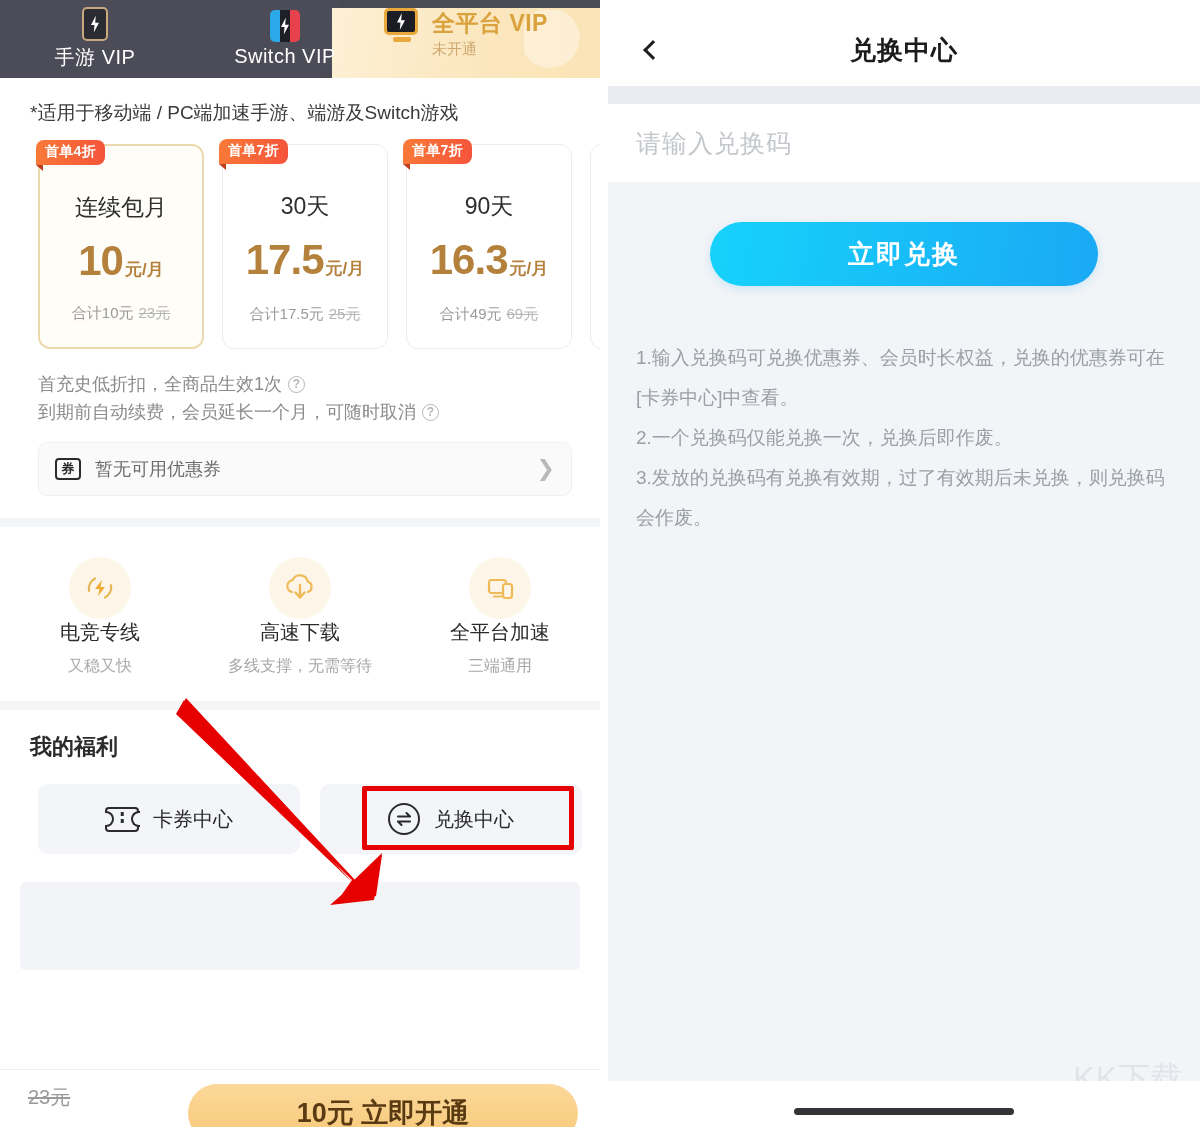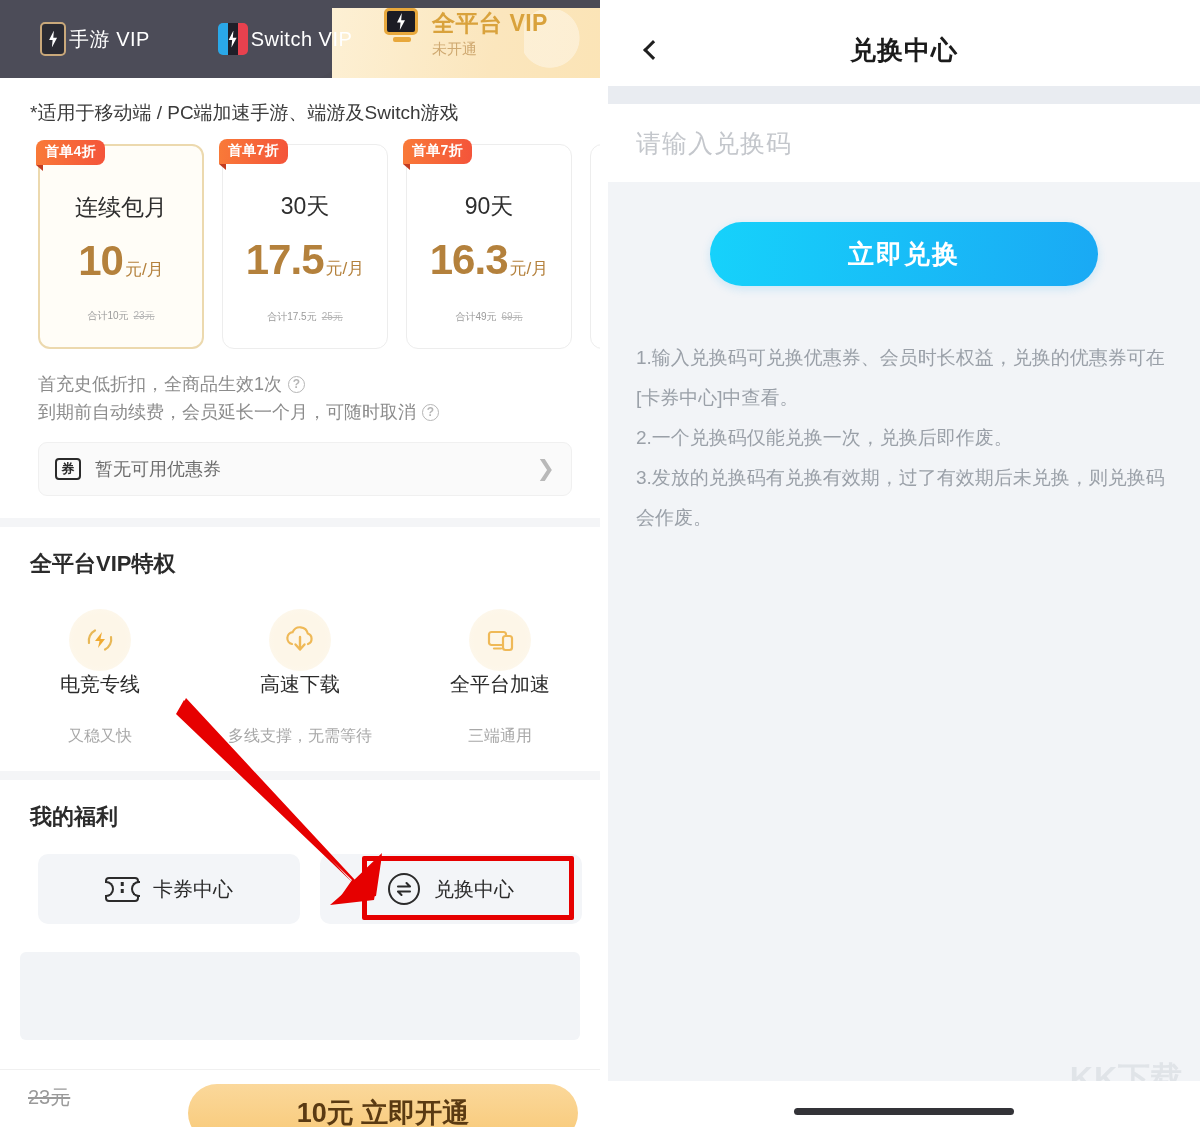--- a/index.html
+++ b/index.html
@@ -32,21 +32,21 @@
   .tabbar-dark {
     position: absolute; left: 0; top: 0;
     width: 340px; height: 78px;
     background: #4c4c58;
     border-bottom-right-radius: 26px;
   }
   .tab {
     position: relative;
     z-index: 3;
     width: 190px; height: 78px;
-    display: flex; flex-direction: row;
+    display: flex; flex-direction: column;
     align-items: center; justify-content: center;
     gap: 3px;
     cursor: pointer;
   }
   .tab .tab-label {
     font-size: 20px; color: #ffffff; letter-spacing: .5px;
   }
   .tab-icon-phone {
     width: 26px; height: 34px;
     border: 2px solid #c9a87a;
@@ -142,22 +142,22 @@
   }
   .badge::after {
     content:''; position:absolute; left:0; bottom:-6px;
     border-width: 0 7px 6px 0;
     border-style: solid;
     border-color: transparent #c23c20 transparent transparent;
   }
   .card-title { margin-top: 46px; font-size: 23px; color: #2e2e2e; }
   .card-price { margin-top: 14px; display:flex; align-items: baseline; }
   .card-price .num { font-size: 42px; font-weight: 800; color: #b4813c; letter-spacing:-1px;}
-  .card-price .unit { font-size: 17px; font-weight: 400; color: #b4813c; margin-left: 2px;}
-  .card-sub { position:absolute; bottom: 24px; font-size: 10px; color: #9a9a9a; white-space: nowrap;}
+  .card-price .unit { font-size: 17px; font-weight: 700; color: #b4813c; margin-left: 2px;}
+  .card-sub { position:absolute; bottom: 24px; font-size: 15px; color: #9a9a9a; white-space: nowrap;}
   .card-sub s { color: #b5b5b5; margin-left: 5px; }
   .card-peek { width: 40px; }
 
   .tips { margin: 18px 0 0 38px; display:flex; flex-direction:column; gap: 4px;}
   .tip { font-size: 18px; color: #8c8c8c; display:flex; align-items:center; gap:6px;}
   .q {
     display:inline-block; width: 17px; height:17px; border-radius:50%;
     border: 1.4px solid #b6b6b6; color:#b6b6b6; font-size: 12px;
     line-height: 15px; text-align:center; font-weight:700;
   }
@@ -184,21 +184,21 @@
   .sec-title { margin: 22px 0 0 30px; font-size: 22px; font-weight: 700; color: #2b2b2b; }
 
   .privs { display:flex; margin: 30px 0 0 0; }
   .priv { flex:1; display:flex; flex-direction:column; align-items:center; gap: 0;}
   .priv-ic-wrap {
     width: 62px; height: 62px; border-radius: 50%;
     background: radial-gradient(circle, #fdf6e8 0 58%, #fdf9f0 100%);
     display:flex; align-items:center; justify-content:center;
   }
   .priv-name { font-size: 20px; color:#2b2b2b;}
-  .priv-desc { margin-top: 28px; font-size: 16px; color:#a8a8a8;}
+  .priv-desc { margin-top: 10px; font-size: 16px; color:#a8a8a8;}
 
   .benefit-btns { display:flex; gap: 20px; margin: 22px 0 0 38px; }
   .benefit {
     position: relative;
     width: 262px; height: 70px;
     background: #f3f5f8; border-radius: 10px;
     display:flex; align-items:center; justify-content:center; gap: 14px;
     cursor:pointer;
   }
   .benefit-label { font-size: 20px; color:#2b2b2b; }
@@ -309,21 +309,21 @@
   .home-ind {
     position:absolute; left: 50%; transform: translateX(-50%);
     bottom: 12px; width: 220px; height: 7px; border-radius: 4px; background:#333338;
   }
   .rp-foot { position:absolute; left:0; bottom:0; width:592px; height:46px; background:#ffffff;}
   .watermark {
     position:absolute; right: 16px; bottom: 48px;
     display:flex; flex-direction:column; align-items:center; gap: 2px;
     opacity:.55;
   }
-  .wm-main { font-size: 32px; font-weight: 700; color:#d3d7dd; letter-spacing: 1px;}
+  .wm-main { font-size: 32px; font-weight: 400; color:#d3d7dd; letter-spacing: 1px;}
   .wm-sub { font-size: 14px; color:#ccd1d8; letter-spacing: 1px;}
 
   
   .arrow-svg { position:absolute; left:0; top:0; width:600px; height:1127px; pointer-events:none; z-index: 30;}
 </style>
 </head>
 <body>
 
 <div class="screen">
 
@@ -415,21 +415,20 @@
     </div>
 
     <div class="coupon-row">
       <div class="coupon-ic">券</div>
       <div class="coupon-label">暂无可用优惠券</div>
       <div class="chev-r">❯</div>
     </div>
 
     <div class="divider"></div>
 
-    <div class="sec-title">全平台VIP特权</div>
 
     <div class="privs">
       <div class="priv">
         <div class="priv-ic-wrap">
           <svg width="36" height="36" viewBox="0 0 36 36">
             <path d="M7 21 A11.5 11.5 0 0 1 13 8.5" stroke="#e8b857" stroke-width="2.2" fill="none" stroke-linecap="round"></path>
             <path d="M29 15 A11.5 11.5 0 0 1 23 27.5" stroke="#e8b857" stroke-width="2.2" fill="none" stroke-linecap="round"></path>
             <path d="M20 10 L13 19 L17.5 19 L16 26 L23 17 L18.5 17 Z" fill="#f0ab34"></path>
           </svg>
         </div>

